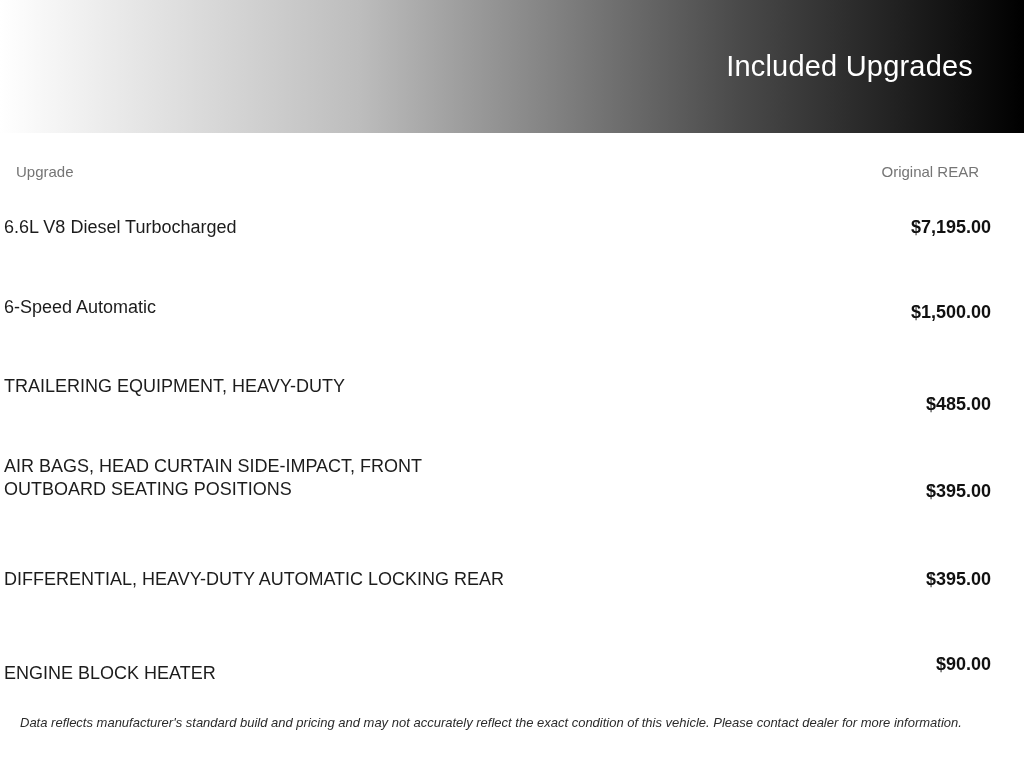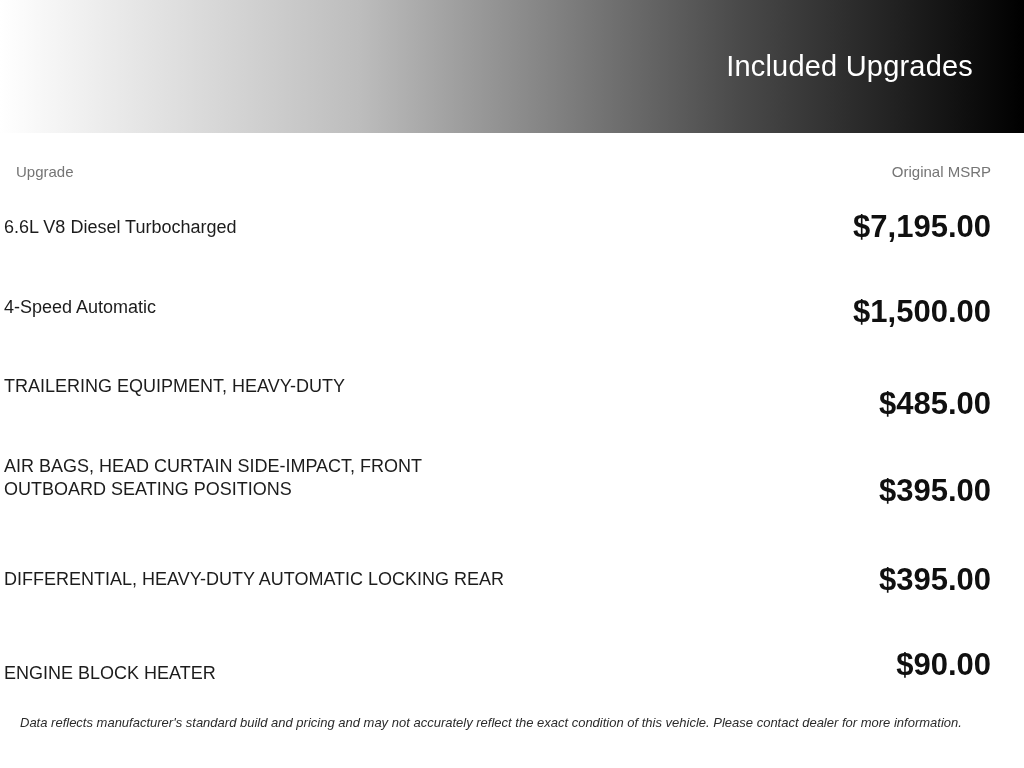--- a/index.html
+++ b/index.html
@@ -15,36 +15,36 @@
     display: flex; align-items: center; justify-content: flex-end;
     padding-right: 51px;
   }
   .banner h1 {
     color: #ffffff; font-size: 29px; font-weight: 400; letter-spacing: 0.2px;
   }
 
   
   .col-headers {
     display: flex; justify-content: space-between; align-items: baseline;
-    padding: 30px 33px 2px 16px;
+    padding: 30px 45px 2px 16px;
     color: #757575; font-size: 15px; font-weight: 400; gap: 20px;
   }
 
   
   .rows { display: block; }
   .row {
     display: flex; justify-content: space-between; align-items: center;
     padding: 0 33px 0 4px;
   }
   .row .label {
     max-width: 515px;
     font-size: 18px; line-height: 23px; color: #1c1c1c; font-weight: 400;
   }
   .row .price {
-    font-size: 31px; font-weight: 700; color: #101010; white-space: nowrap;
+    font-size: 18px; font-weight: 700; color: #101010; white-space: nowrap;
   }
 
   .row:nth-child(1) { height: 90px; }
   .row:nth-child(2) { height: 80px; }
   .row:nth-child(3) { height: 86px; }
   .row:nth-child(4) { height: 94px; gap: 28px; }
   .row:nth-child(5) { height: 95px; }
   .row:nth-child(6) { height: 75px; }
 
   
@@ -67,30 +67,30 @@
 <div class="page">
 
   <header class="banner">
     <h1>Included Upgrades</h1>
   </header>
 
   <main>
 
     <div class="col-headers">
       <span>Upgrade</span>
-      <span>Original MSRP</span>
+      <span>Original REAR</span>
     </div>
 
     <div class="rows">
       <div class="row">
         <span class="label">6.6L V8 Diesel Turbocharged</span>
         <span class="price">$7,195.00</span>
       </div>
       <div class="row">
-        <span class="label">4-Speed Automatic</span>
+        <span class="label">6-Speed Automatic</span>
         <span class="price">$1,500.00</span>
       </div>
       <div class="row">
         <span class="label">TRAILERING EQUIPMENT, HEAVY-DUTY</span>
         <span class="price">$485.00</span>
       </div>
       <div class="row">
         <span class="label">AIR BAGS, HEAD CURTAIN SIDE-IMPACT, FRONT OUTBOARD SEATING POSITIONS</span>
         <span class="price">$395.00</span>
       </div>

